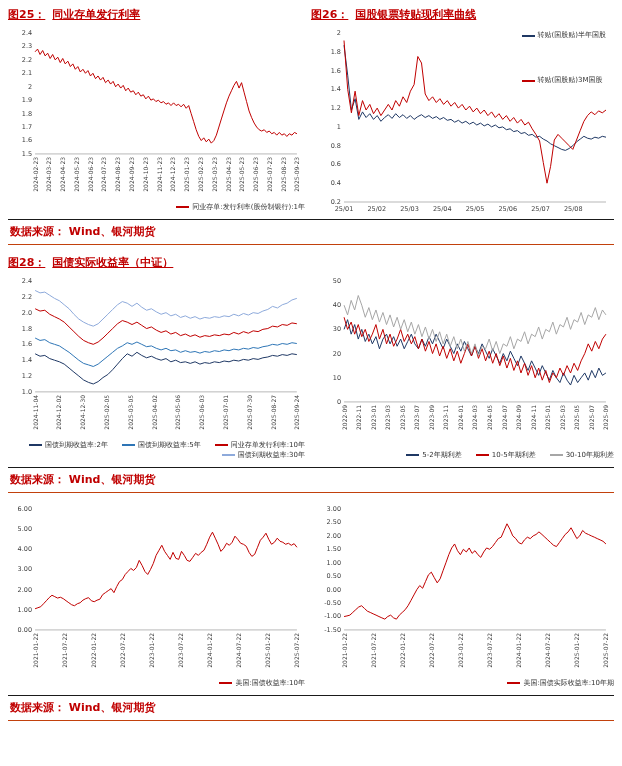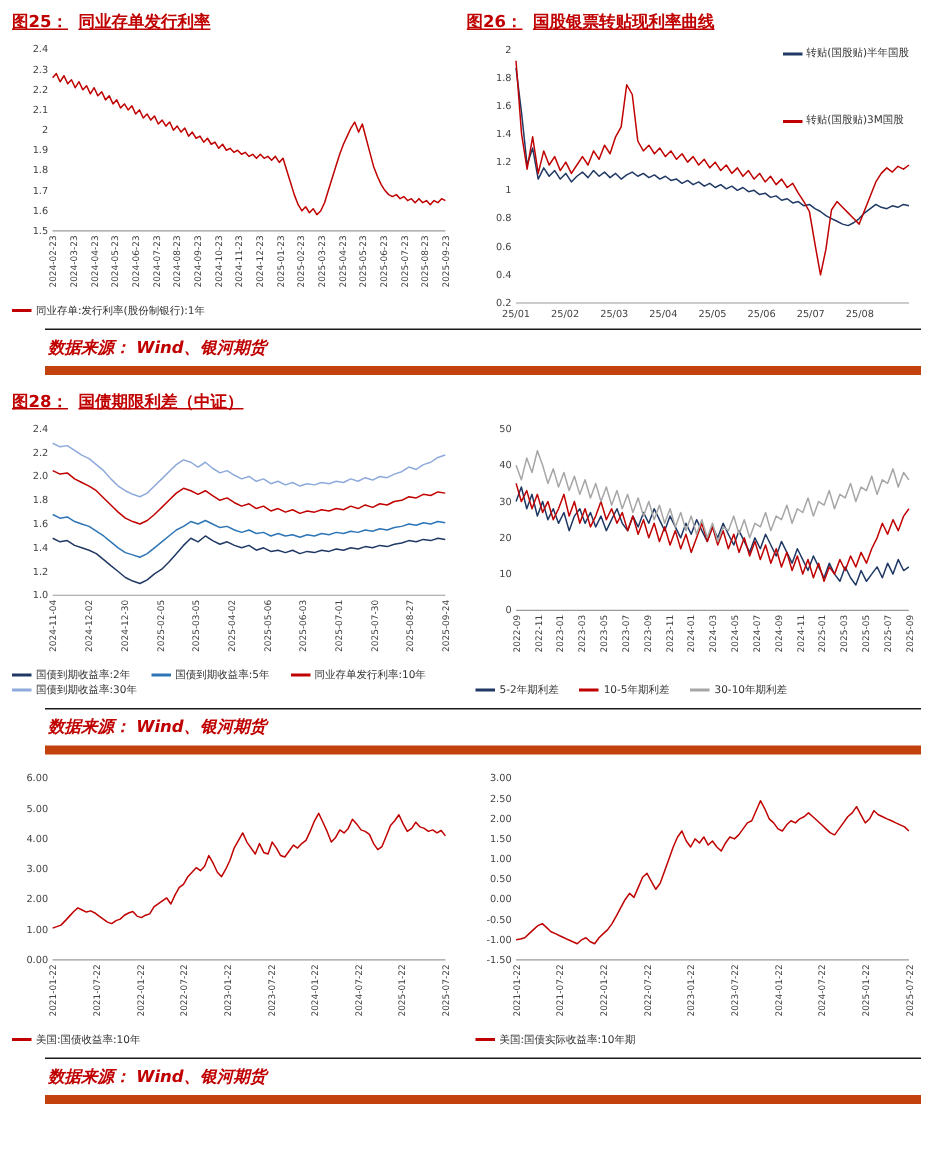--- a/index.html
+++ b/index.html
@@ -14,35 +14,34 @@
   .fig-title {
     width:50%; font-size:11px; font-weight:bold; color:#c00000;
     padding:1px 0 4px 0; white-space:nowrap; overflow:hidden;
   }
   .fig-title .u { text-decoration:underline; }
   .fig-label { margin-right:7px; }
   .charts-row { display:flex; gap:12px; height:188px; }
   .chart-box { position:relative; flex:1 1 0; min-width:0; display:flex; flex-direction:column; }
   .chart-box svg { flex:1 1 auto; min-height:0; width:100%; display:block; }
   .legend {
-    display:flex; flex-wrap:wrap; justify-content:flex-start; align-items:center;
+    display:flex; flex-wrap:wrap; justify-content:flex-end; align-items:center;
     column-gap:14px; row-gap:1px; font-size:7px; color:#333;
     padding:1px 0 2px 0; line-height:1.3;
   }
   .legend-item { display:flex; align-items:center; gap:3px; white-space:nowrap; }
   .sw { display:inline-block; width:13px; height:2px; }
   .legend.top-right {
     position:absolute; top:5px; right:8px; flex-direction:column;
     align-items:flex-start; row-gap:2px; padding:0; justify-content:flex-start;gap:36px;
   }
   .source-row {
-    margin-top:5px; border-top:1px solid #1a1a1a; border-bottom:6px solid #c2410c;
-    padding:4px 2px 5px 2px; font-size:11px; font-weight:bold; font-style:italic;
+    margin-top:5px; border-top:1px solid #1a1a1a; border-bottom:1px solid #c2410c;
+    padding:4px 2px 5px 2px; font-size:11px; font-weight:bold; 
     color:#c00000;
-    margin-left:22px;
   }
 </style>
 </head>
 <body>
 
 <div class="page">
 
   <section class="row-block">
     <div class="title-row">
       <h3 class="fig-title"><span class="u"><span class="fig-label">图25：</span><span>同业存单发行利率</span></span></h3>
@@ -125,21 +124,21 @@
               <span>转贴(国股贴)3M国股</span>
             </span>
           </div>
         </div>
     </div>
     <div class="source-row"><span>数据来源： Wind、银河期货</span></div>
   </section>
 
   <section class="row-block">
     <div class="title-row">
-      <h3 class="fig-title"><span class="u"><span class="fig-label">图28：</span><span>国债期限利差（中证）</span></span></h3>
+      <h3 class="fig-title"><span class="u"><span class="fig-label">图28：</span><span>国债实际收益率（中证）</span></span></h3>
     </div>
     <div class="charts-row">
       <div class="chart-box">
           <svg viewBox="0 0 297 166">
             <text x="24" y="120" text-anchor="end" font-size="6.5" fill="#404040">1.0</text>
             <text x="24" y="104.14285714285715" text-anchor="end" font-size="6.5" fill="#404040">1.2</text>
             <text x="24" y="88.28571428571429" text-anchor="end" font-size="6.5" fill="#404040">1.4</text>
             <text x="24" y="72.42857142857142" text-anchor="end" font-size="6.5" fill="#404040">1.6</text>
             <text x="24" y="56.57142857142856" text-anchor="end" font-size="6.5" fill="#404040">1.8</text>
             <text x="24" y="40.71428571428571" text-anchor="end" font-size="6.5" fill="#404040">2.0</text>

